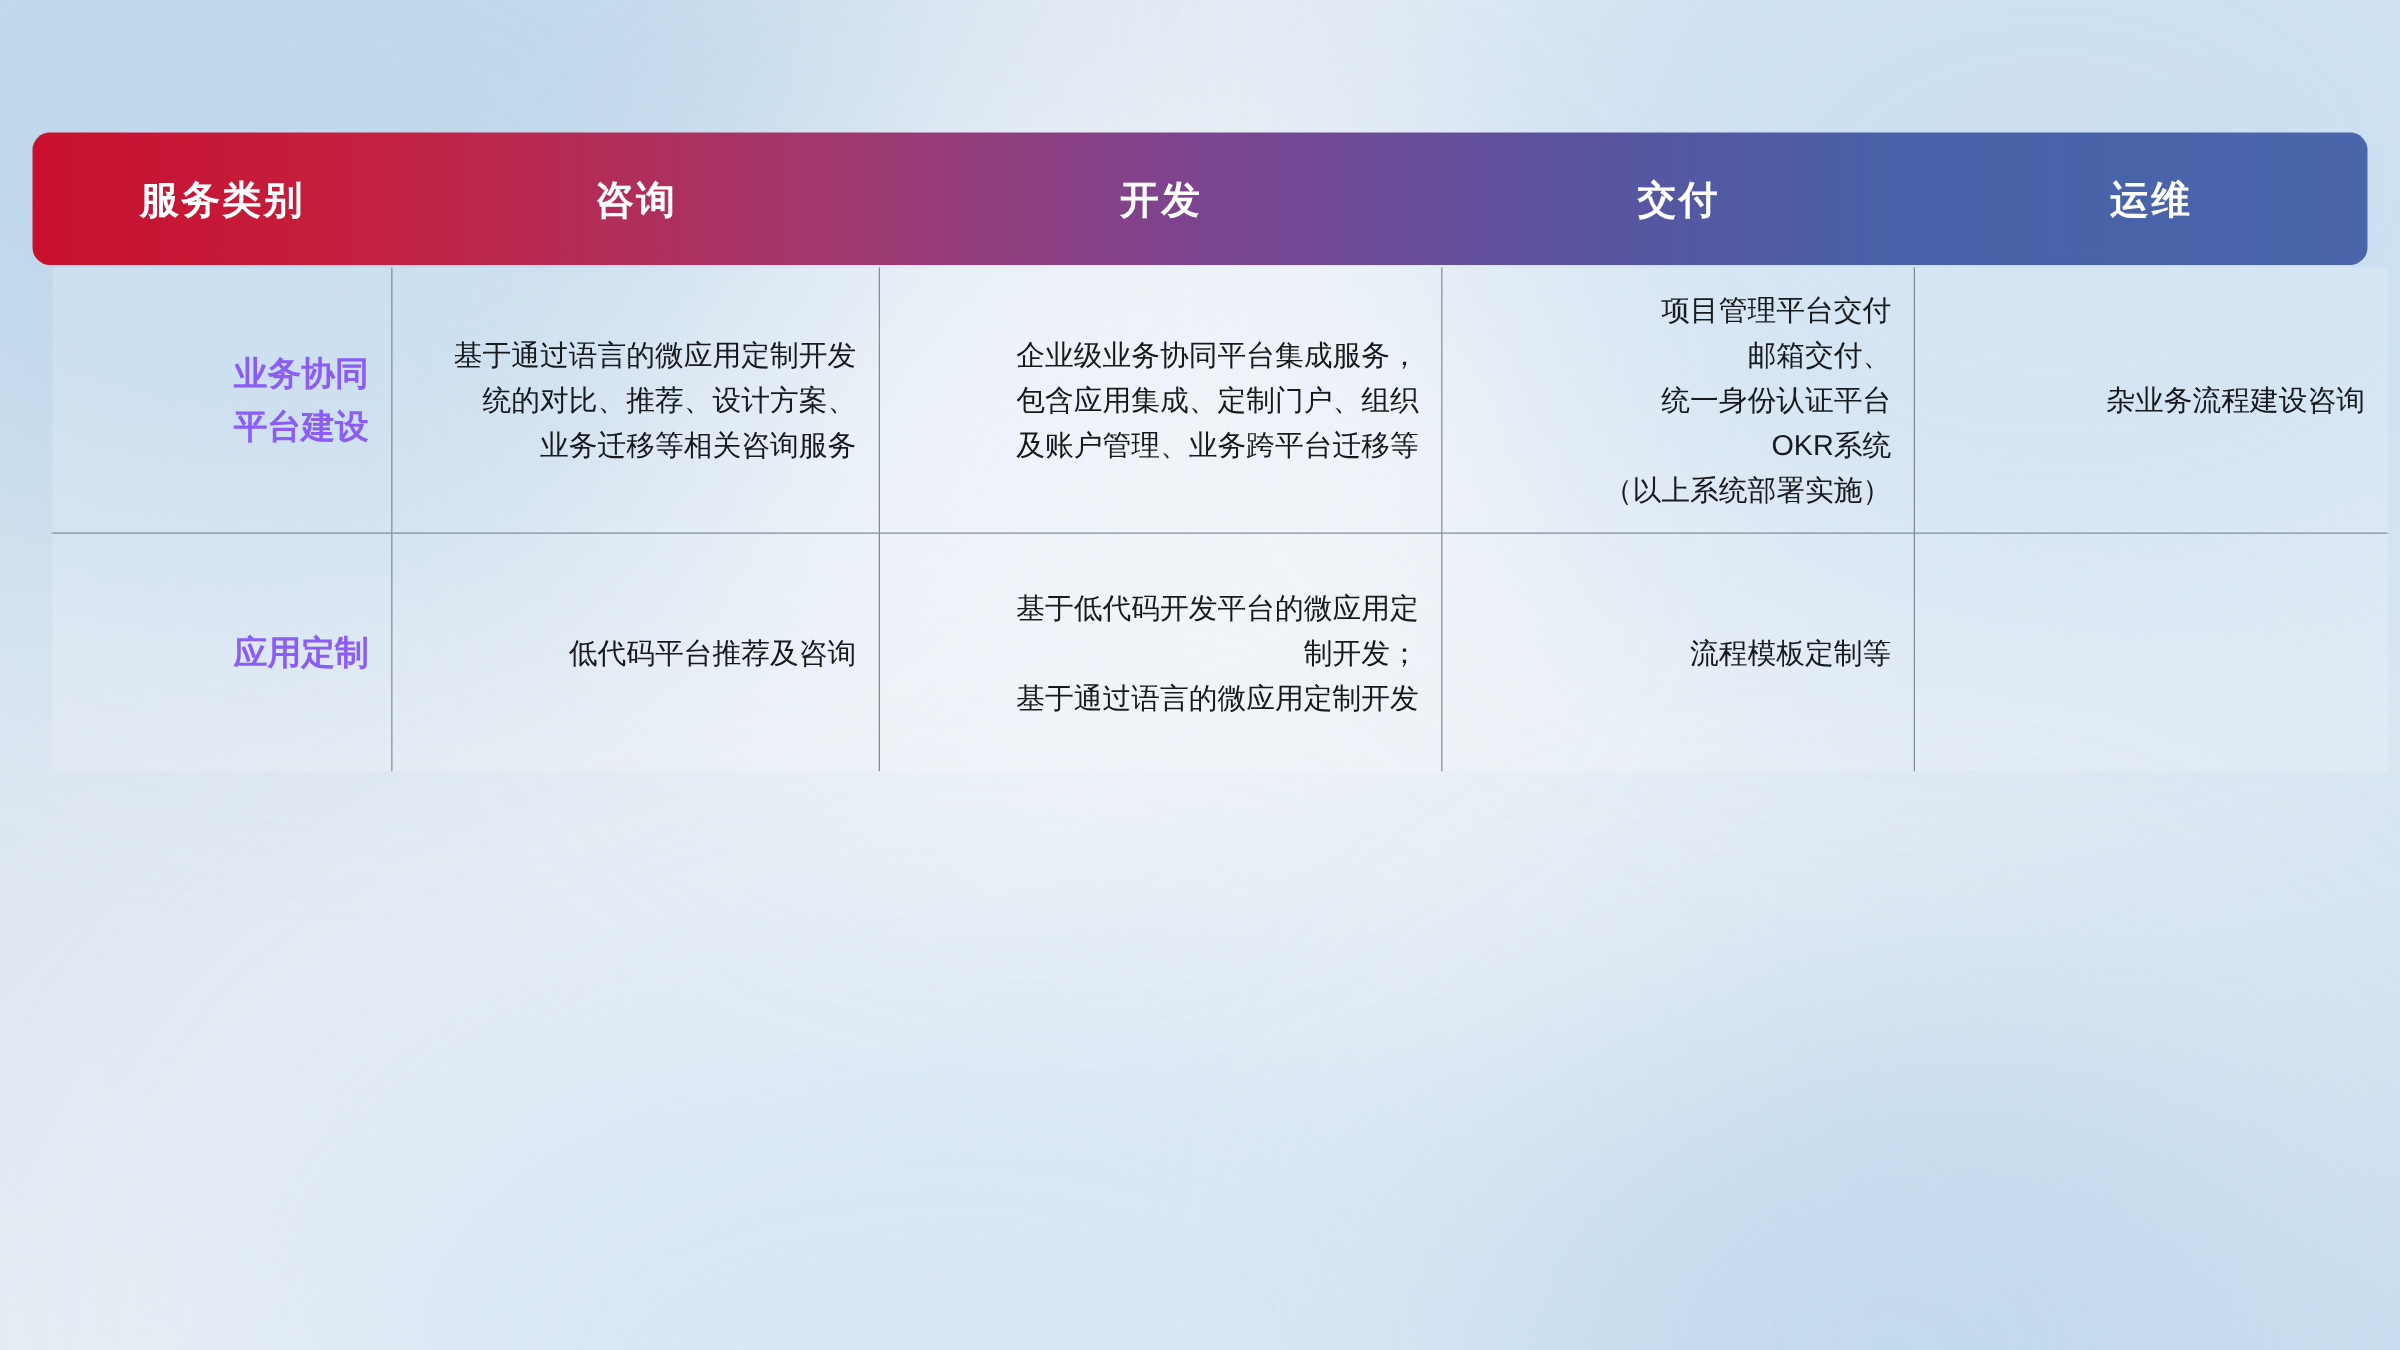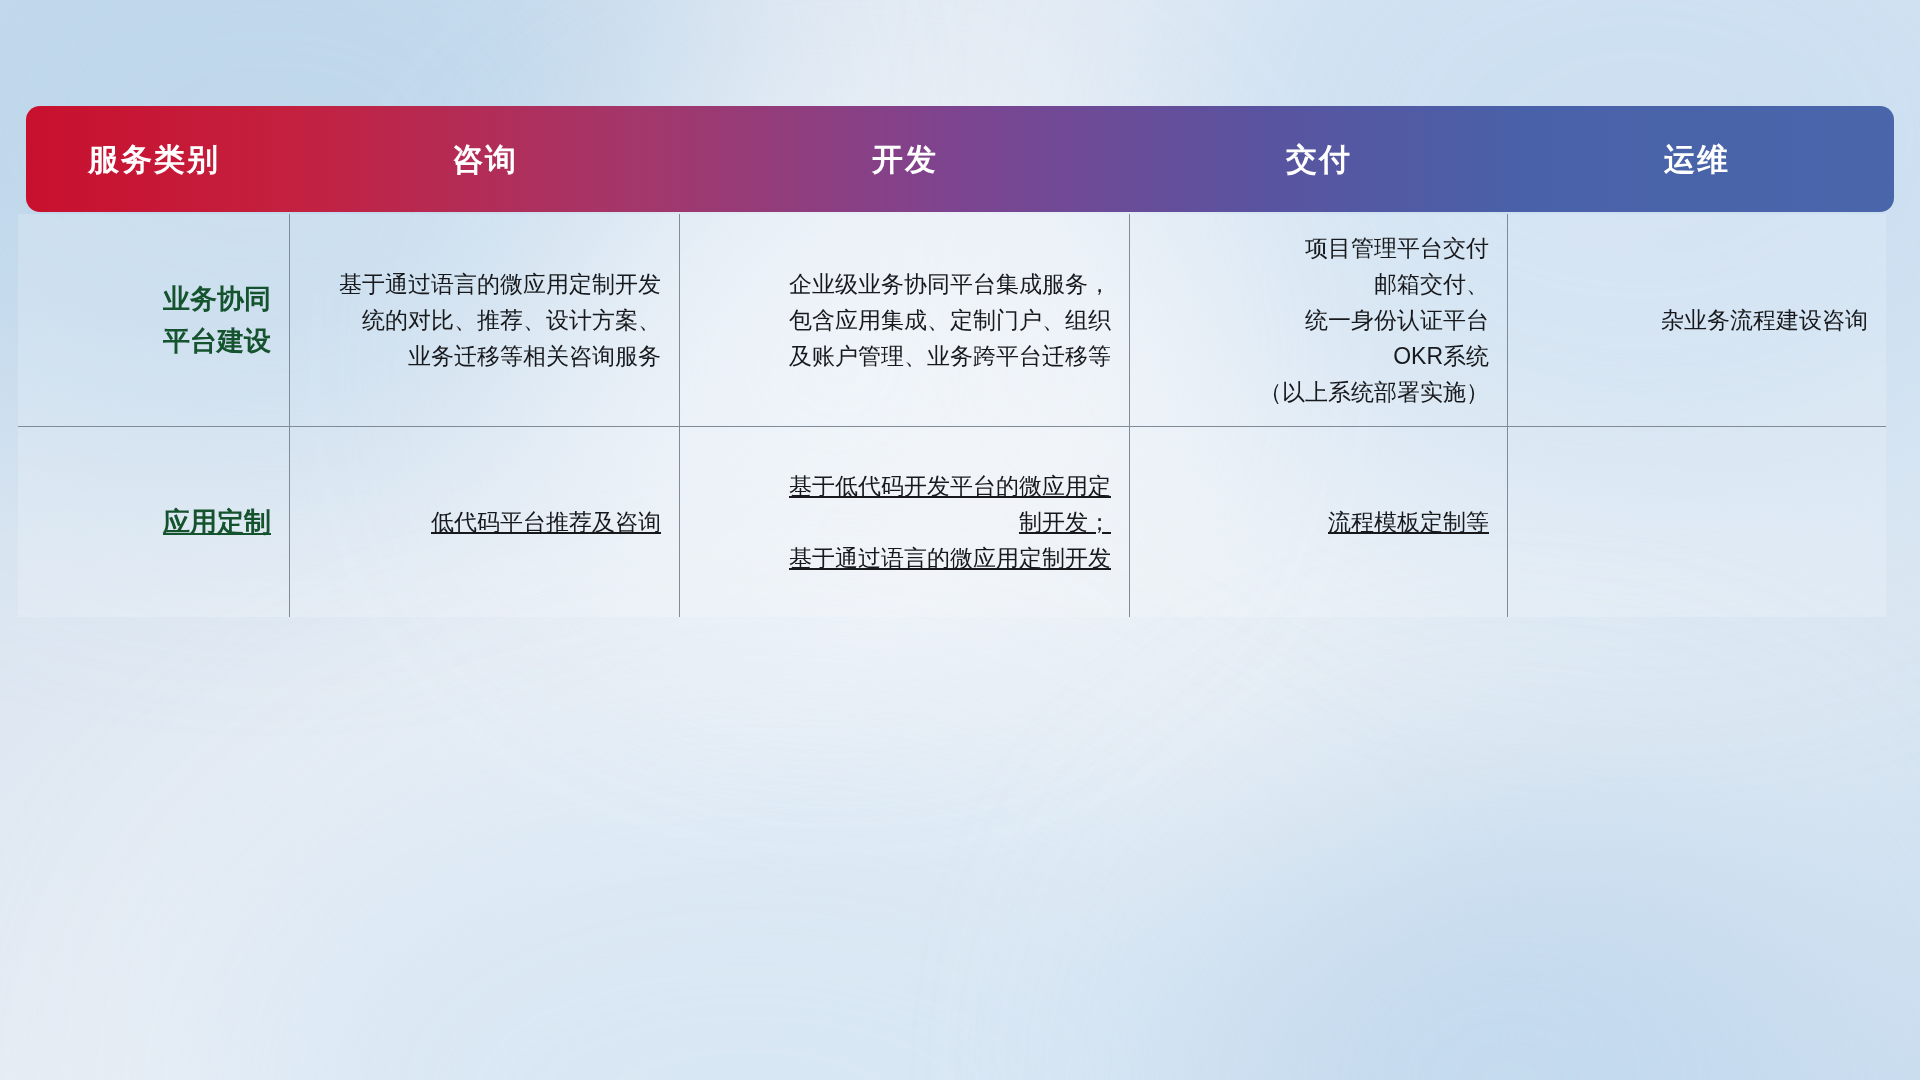--- a/index.html
+++ b/index.html
@@ -22,21 +22,21 @@
     pointer-events: none;
   }
   .blob-a { width: 900px; height: 700px; left: -180px; top: -220px; background: #b9d4ea; opacity: .75; }
   .blob-b { width: 1000px; height: 800px; right: -220px; top: -260px; background: #c6dcf0; opacity: .8; }
   .blob-c { width: 1100px; height: 700px; left: 200px; bottom: -360px; background: #d6e6f4; opacity: .85; }
   .blob-d { width: 700px; height: 600px; right: 60px; bottom: -300px; background: #bcd5ec; opacity: .7; }
   .blob-e { width: 600px; height: 500px; left: 540px; top: 120px; background: #eef4fa; opacity: .65; }
 
   .table-wrap {
     position: absolute;
-    left: 18px;
+    left: 42px;
     top: 106px;
     width: 1868px;
     border-radius: 16px;
   }
 
   table.svc-table {
     width: 100%;
     border-collapse: separate;
     border-spacing: 0;
     table-layout: fixed;
@@ -79,31 +79,31 @@
     line-height: 36px;
     color: #17191c;
     text-align: right;
     vertical-align: middle;
     padding: 16px 18px;
     box-sizing: border-box;
   }
   tbody tr td:last-child { border-right: none; }
   tbody tr:last-child td { border-bottom: none; }
   tbody td.cat {
-    color: #14532d;
+    color: #8b5cf6;
     font-weight: bold;
     font-size: 27px;
     line-height: 42px;
     border-right: 1px solid #7f8b97;
   }
   tbody td.empty { color: transparent; }
 
   .r1 td { height: 205px; }
   .r2 td { height: 178px; }
-  .r3 td { height: 190px; text-decoration: underline; }
+  .r3 td { height: 190px; }
 
   .col-cat { width: 272px; }
   .col-cons { width: 390px; }
   .col-dev  { width: 450px; }
   .col-del  { width: 378px; }
   .col-ops  { width: 378px; }
 
   .cell-text { white-space: pre-line; }
 </style>
 </head>

